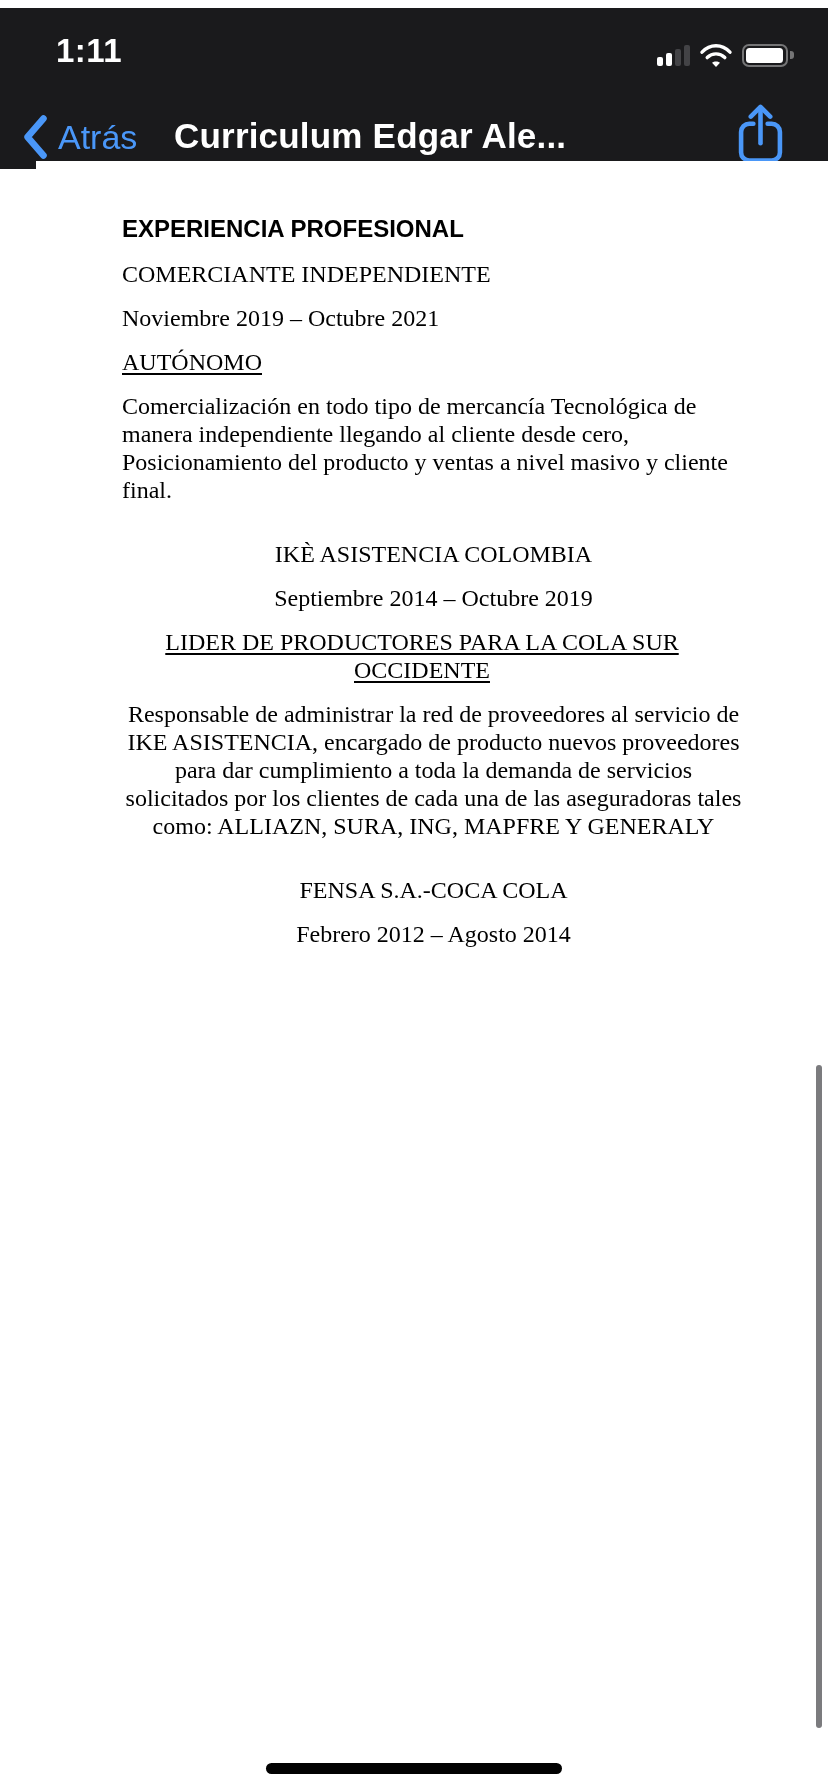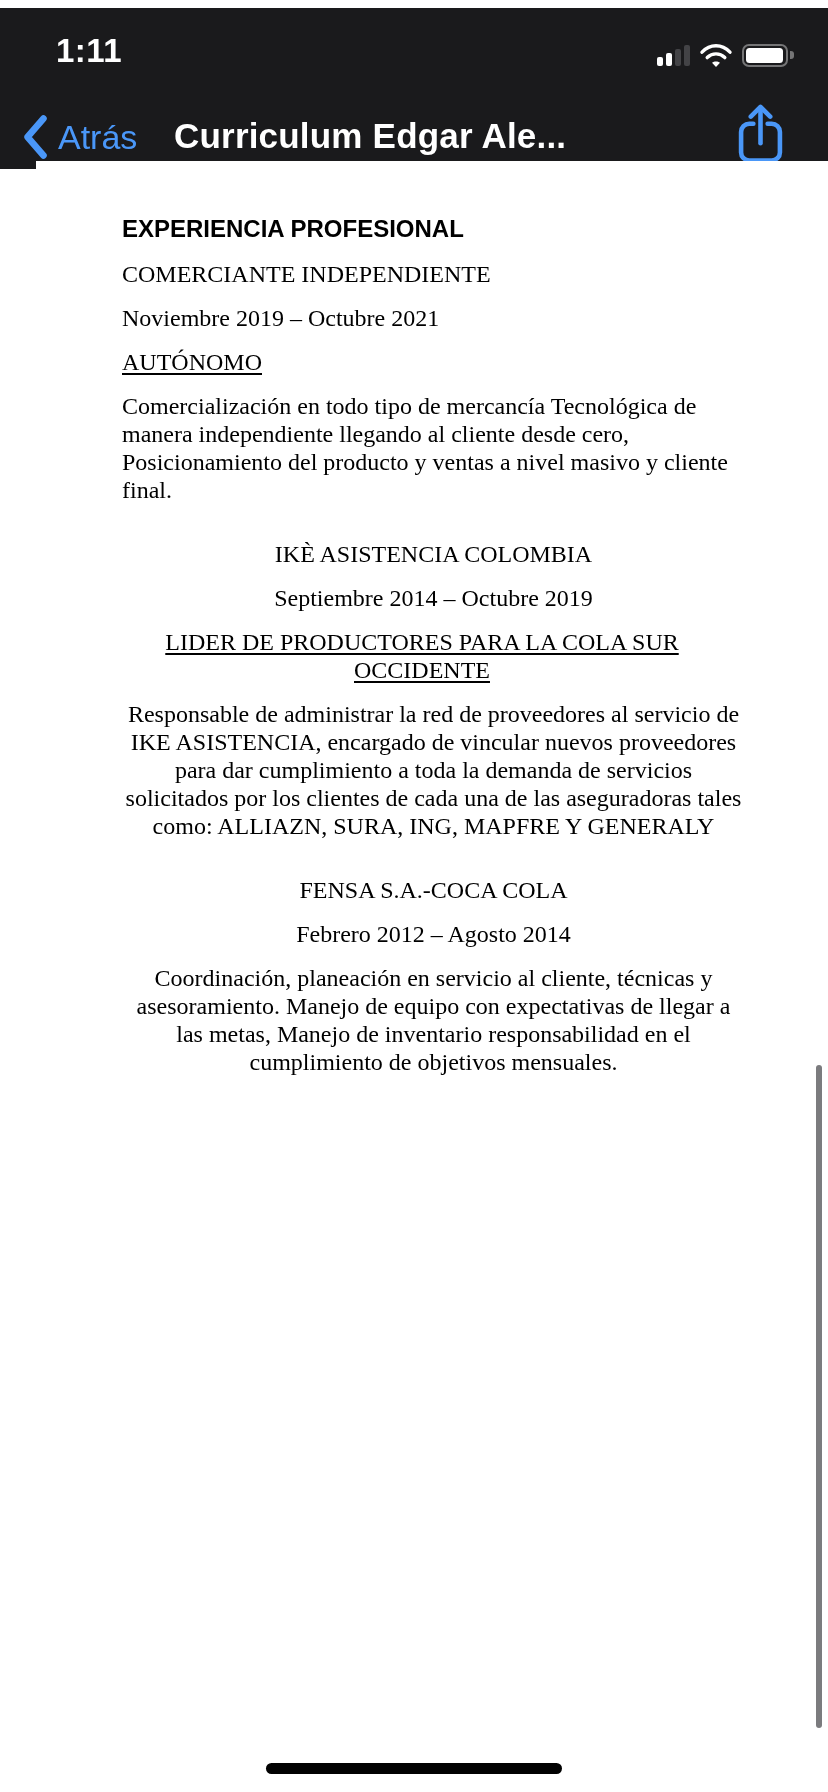--- a/index.html
+++ b/index.html
@@ -93,27 +93,26 @@
       <p>COMERCIANTE INDEPENDIENTE</p>
       <p>Noviembre 2019 – Octubre 2021</p>
       <p class="role underlined">AUTÓNOMO</p>
       <p>Comercialización en todo tipo de mercancía Tecnológica de manera independiente llegando al cliente desde cero, Posicionamiento del producto y ventas a nivel masivo y cliente final.</p>
     </div>
 
     <div class="job">
       <p>IKÈ ASISTENCIA COLOMBIA</p>
       <p>Septiembre 2014 – Octubre 2019</p>
       <p class="role underlined">LIDER DE PRODUCTORES PARA LA COLA SUR OCCIDENTE</p>
-      <p>Responsable de administrar la red de proveedores al servicio de IKE ASISTENCIA, encargado de vincular nuevos proveedores para dar cumplimiento a toda la demanda de servicios solicitados por los clientes de cada una de las aseguradoras tales como: ALLIAZN, SURA, ING,  MAPFRE Y GENERALY</p>
+      <p>Responsable de administrar la red de proveedores al servicio de IKE ASISTENCIA, encargado de producto nuevos proveedores para dar cumplimiento a toda la demanda de servicios solicitados por los clientes de cada una de las aseguradoras tales como: ALLIAZN, SURA, ING,  MAPFRE Y GENERALY</p>
     </div>
 
     <div class="job">
       <p>FENSA S.A.-COCA COLA</p>
       <p>Febrero 2012 – Agosto 2014</p>
-      <p>Coordinación, planeación en servicio al cliente, técnicas y asesoramiento. Manejo de equipo con expectativas de llegar a las metas, Manejo de inventario responsabilidad en el cumplimiento de objetivos mensuales.</p>
     </div>
 
   </div>
 
   <div class="scrollbar-thumb"></div>
   <div class="home-indicator"></div>
 
 </div>
 
 </body></html>

